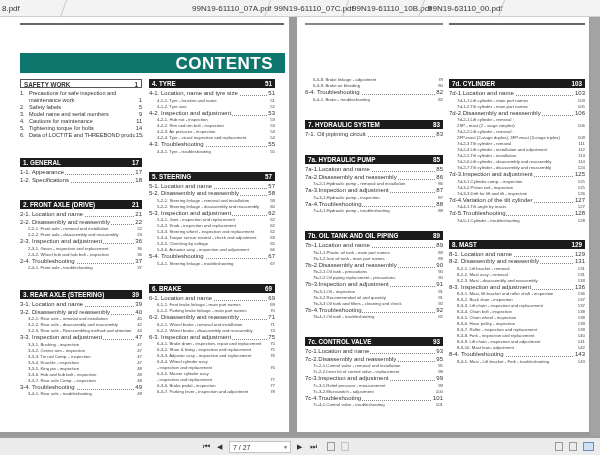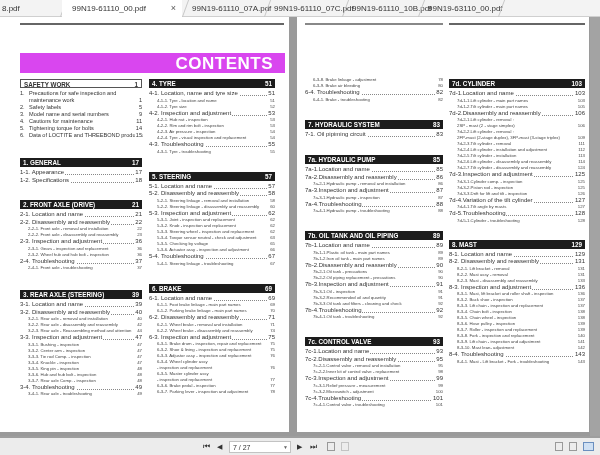--- a/index.html
+++ b/index.html
@@ -8,21 +8,21 @@
   .tab { position: absolute; top: 0; height: 17px; font-size: 8px; color: #333; line-height: 17px; padding-left: 6px; white-space: nowrap; }
   .tab::after { content: ""; position: absolute; right: -4px; top: 0; width: 1px; height: 17px; background: #c8c8c8; transform: skewX(-20deg); }
   .tab.active { background: #ffffff; }
   .tab .close { position: absolute; right: 6px; top: 0; font-size: 9px; color: #555; }
   .viewer { position: absolute; left: 0; top: 17px; width: 600px; height: 419px; background: #9a9a9a; overflow: hidden; }
   .page { position: absolute; top: 0; background: #fff; height: 415px; }
   .page.left { left: -3px; width: 292px; }
   .page.right { left: 297px; width: 292px; }
   .scrollbar { position: absolute; right: 0; top: 17px; width: 10px; height: 419px; background: #a3a3a3; }
   .toprule { position: absolute; height: 2px; background: #666; }
-  .contents-bar { position: absolute; left: 23px; top: 36px; width: 265px; height: 20px; background: #d946ef; text-decoration: underline; }
+  .contents-bar { position: absolute; left: 23px; top: 36px; width: 265px; height: 20px; background: #0f766e; text-decoration: underline; }
   .contents-title { position: absolute; right: 12px; top: 0; color: #fff; font-weight: bold; font-size: 17px; line-height: 21px; letter-spacing: 0.5px; }
   .col { position: absolute; font-size: 6px; color: #333; }
   .sec-head { background: #1c1c1c; color: #fff; font-weight: bold; font-size: 6.3px; height: 9px; line-height: 9px; padding: 0 3px; position: relative; margin-bottom: 2px; }
   .sec-head.boxed { background: #fff; color: #333; border: 1px solid #555; }
   .sec-head .pg { position: absolute; right: 3px; top: 0; }
   .entry { position: relative; font-size: 6px; line-height: 7.5px; height: 7.5px; white-space: nowrap; }
   .entry .t { background: #fff; position: relative; z-index: 1; padding-right: 1px; }
   .entry .p { position: absolute; right: 0; top: 0; background: #fff; padding-left: 1px; z-index: 1; }
   .entry::before { content: ""; position: absolute; left: 0; right: 0; top: 5px; border-bottom: 1px dotted #888; }
   .sub { font-size: 4.3px; line-height: 6px; height: 6px; color: #444; white-space: nowrap; position: relative; padding-left: 8px; }
@@ -34,21 +34,20 @@
   .page-input { position: absolute; left: 229px; top: 3px; width: 62px; height: 12px; background: #fff; border: 1px solid #c3c3c3; font-size: 7px; line-height: 11px; padding-left: 3px; color: #333; }
   .page-input .dd { position: absolute; right: 2px; top: 0; font-size: 5px; color: #666; }
   .view-icon { position: absolute; top: 4px; width: 8px; height: 9px; border: 1px solid #999; }
   .view-icon.active { background: #cfe0f3; border-color: #6b8fbf; }
 </style>
 </head>
 <body>
 
 <div class="tabbar">
   <div class="tab" style="left:-4px;width:64px;"><span>8.pdf</span></div>
-  <div class="tab active" style="left:62px;width:120px;padding-left:10px;"><span>99N19-61110_00.pdf</span><span class="close">×</span></div>
   <div class="tab" style="left:184px;width:80px;padding-left:8px;"><span>99N19-61110_07A.pdf</span></div>
   <div class="tab" style="left:266px;width:76px;padding-left:8px;"><span>99N19-61110_07C.pdf</span></div>
   <div class="tab" style="left:342px;width:76px;padding-left:10px;"><span>99N19-61110_10B.pdf</span></div>
   <div class="tab" style="left:418px;width:80px;padding-left:10px;"><span>99N19-63110_00.pdf</span></div>
 </div>
 
 <div class="viewer">
 
   <div class="page left">
     <div class="toprule" style="left:23px;top:6px;width:264px;"></div>

